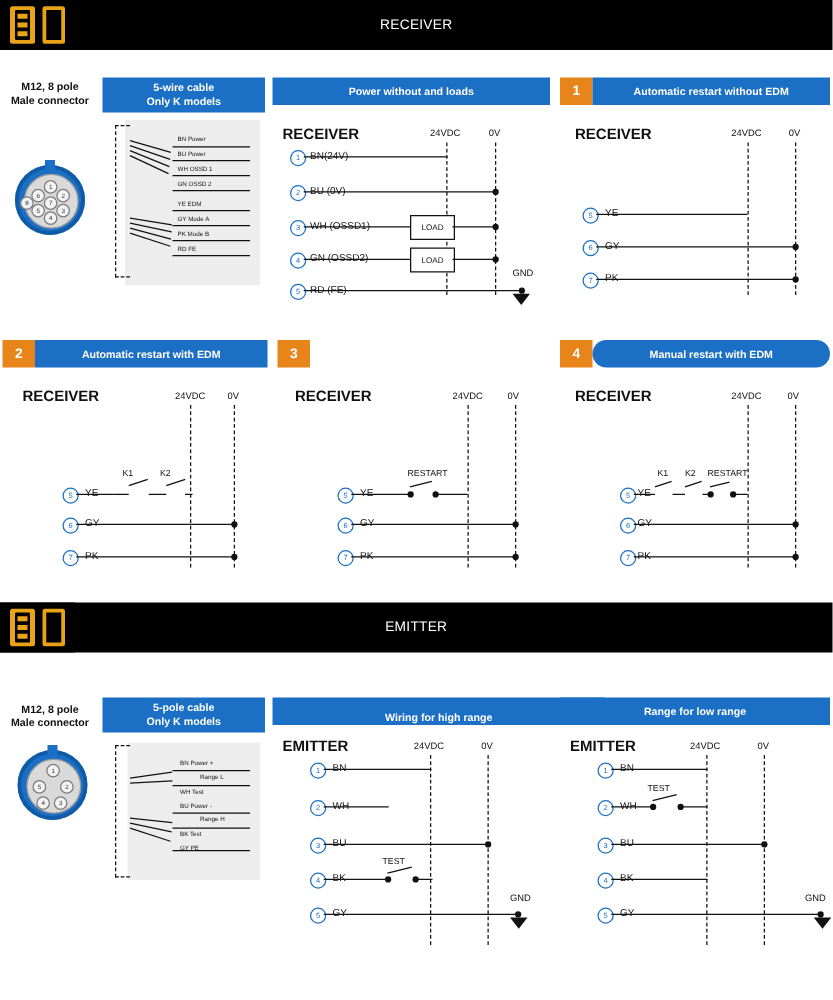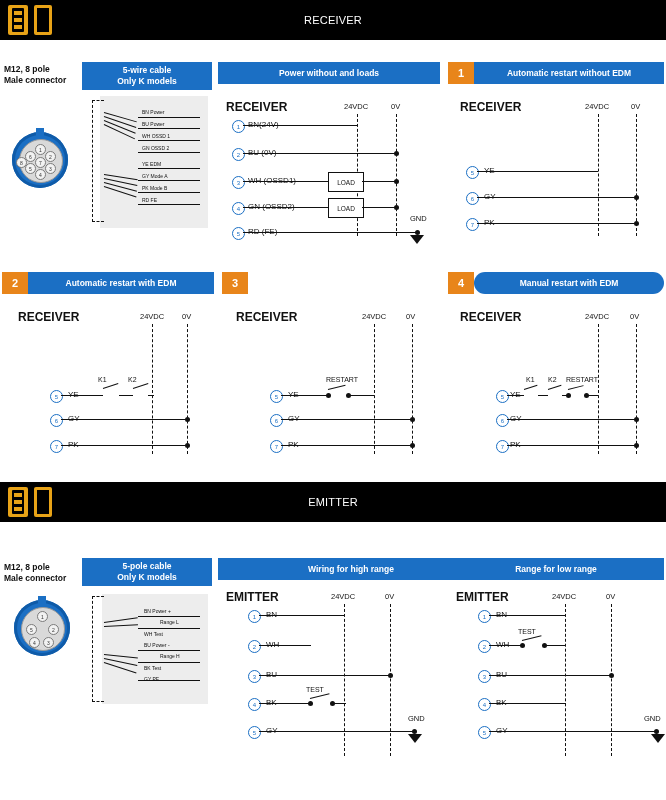--- a/index.html
+++ b/index.html
@@ -17,21 +17,21 @@
   .sensor{width:20px;height:30px;background:#e8a317;border-radius:2px;position:relative;}
   .sensor:before{content:"";position:absolute;left:4px;top:3px;width:12px;height:24px;background:#000;border-radius:1px;}
   .sensor:after{content:"";position:absolute;left:6px;top:6px;width:8px;height:4px;background:#e8a317;box-shadow:0 7px 0 #e8a317,0 14px 0 #e8a317;}
   .sensor2{width:18px;height:30px;background:#e8a317;border-radius:2px;position:relative;margin-left:6px;}
   .sensor2:before{content:"";position:absolute;left:3px;top:3px;width:12px;height:24px;background:#000;}
 
   
   .hdr{background:#1b6fc4;color:#fff;font-size:8.5px;display:flex;align-items:center;justify-content:center;text-align:center;line-height:1.25;font-weight:bold;}
   .numbox{background:#e8851a;color:#fff;font-size:11px;font-weight:bold;display:flex;align-items:center;justify-content:center;}
 
-  .capt{font-size:8.5px;font-weight:bold;line-height:1.3;color:#111;}
+  .capt{font-size:8.5px;font-weight:bold;text-align:center;line-height:1.3;color:#111;}
 
   
   .conn{position:absolute;}
   .conn .outer{width:56px;height:56px;border-radius:50%;background:#1b6fc4;position:relative;box-shadow:inset 0 0 0 3px #0f5ba8;}
   .conn .inner{position:absolute;left:7px;top:7px;width:42px;height:42px;border-radius:50%;background:#d9d9d9;border:1px solid #9a9a9a;}
   .pin{position:absolute;width:9px;height:9px;border-radius:50%;background:#f2f2f2;border:1px solid #7b7b7b;font-size:5px;display:flex;align-items:center;justify-content:center;color:#333;}
   .notch{position:absolute;width:8px;height:14px;background:#1b6fc4;}
 
   
   .cablebox{position:absolute;background:#ededed;}
@@ -311,21 +311,21 @@
   </div>
 
   <div class="abs capt" style="left:4px;top:562px;width:72px;">
     <div>M12, 8 pole</div>
     <div>Male connector</div>
   </div>
   <div class="abs hdr" style="left:82px;top:558px;width:130px;height:28px;flex-direction:column;">
     <div>5-pole cable</div>
     <div>Only K models</div>
   </div>
-  <div class="abs hdr" style="left:218px;top:558px;width:266px;height:22px;">
+  <div class="abs hdr" style="left:218px;top:558px;width:266px;height:22px;align-items:flex-end;">
     <span>Wiring for high range</span>
   </div>
   <div class="abs hdr" style="left:448px;top:558px;width:216px;height:22px;">
     <span>Range for low range</span>
   </div>
 
   <div class="conn" style="left:14px;top:600px;">
     <div class="outer">
       <div class="notch" style="left:24px;top:-4px;"></div>
       <div class="inner"></div>

